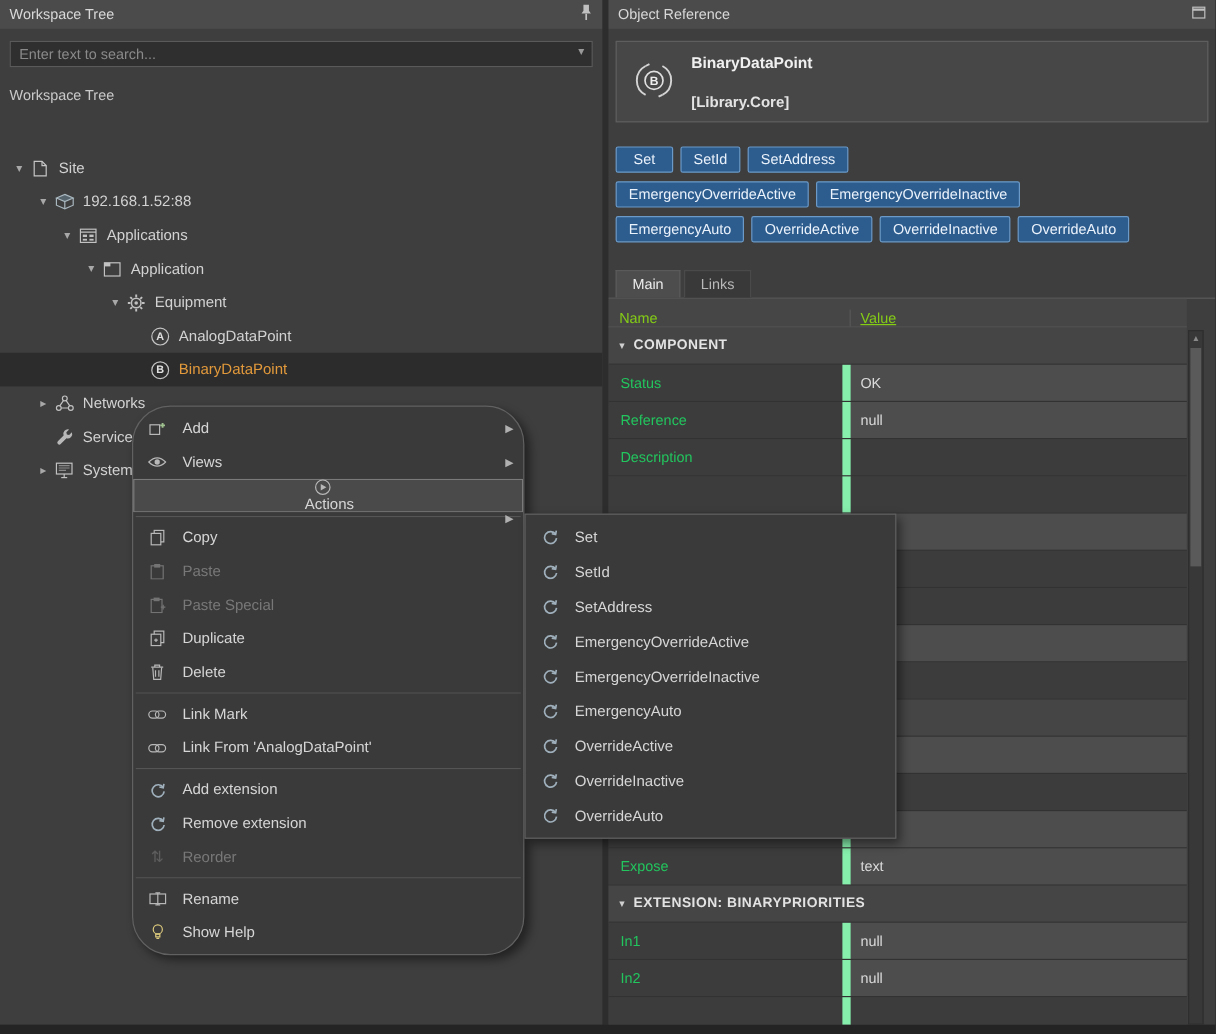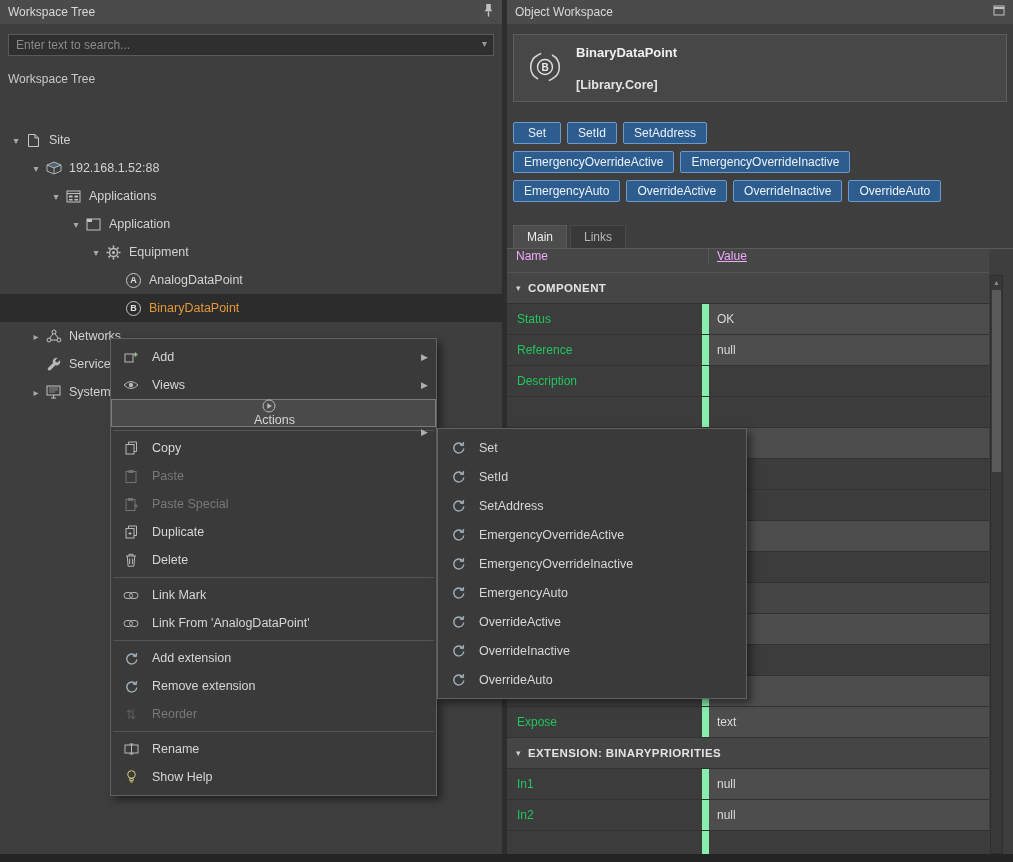--- a/index.html
+++ b/index.html
@@ -26,21 +26,21 @@
   .tree-row.selected{background:#2c2c2c;}
   .tree-row.selected .lbl{color:#e2993b;}
   .exp{width:16px;font-size:10px;color:#a8a8a8;text-align:center;flex:none;}
   .ticon{width:19px;margin-right:6px;display:inline-flex;justify-content:center;align-items:center;flex:none;}
   .pt{width:15px;height:15px;border:1px solid #c4c4c4;border-radius:50%;font-size:9px;font-weight:bold;
       color:#e0e0e0;display:inline-flex;align-items:center;justify-content:center;}
   .gi{font-size:13px;color:#888888;}
 
   .menu{position:absolute;background:#3a3a3a;border:1px solid #616161;box-shadow:4px 4px 8px rgba(0,0,0,.45);
         padding:4px 0;z-index:20;}
-  #context-menu{left:110px;top:338px;width:327px;}
+  #context-menu{left:110px;top:338px;width:327px;border-radius:32px;}
   #actions-submenu{left:437px;top:428px;width:310px;z-index:21;}
   .menu-item{height:28px;display:flex;align-items:center;padding:0 8px 0 10px;color:#d6d6d6;font-size:12.5px;cursor:default;}
   #actions-submenu .menu-item{height:29px;}
   .mi-icon{width:20px;margin-right:11px;display:inline-flex;justify-content:center;align-items:center;flex:none;}
   .menu-item .arrow{margin-left:auto;font-size:9px;color:#b0b0b0;}
   .menu-item.disabled{color:#787878;}
   .menu-item.disabled .mi-icon{opacity:.45;}
   .menu-item.highlight{background:#4a4a4a;box-shadow:inset 0 0 0 1px #7a7a7a;flex-direction:column;}
   .menu-sep{height:1px;background:#2c2c2c;border-bottom:1px solid #555555;margin:3px 2px;}
 
@@ -53,21 +53,21 @@
   .btn-row{display:flex;gap:6px;margin-bottom:7px;}
   .btn{height:22px;min-width:48px;background:#2d5c8e;border:1px solid #6b9ac8;border-radius:2px;
        color:#eaf2fb;font-size:12px;padding:0 10px;font-family:inherit;cursor:pointer;}
 
   .tabs{display:flex;gap:3px;padding-left:6px;margin-top:23px;border-bottom:1px solid #5a5a5a;align-items:flex-end;}
   .tab{height:23px;padding:4px 13px 0;font-size:12px;color:#b9b9b9;background:#393939;
        border:1px solid #4a4a4a;border-bottom:none;cursor:pointer;}
   .tab.active{background:#4d4d4d;color:#ececec;border-color:#5a5a5a;}
 
   .grid{margin-right:24px;}
-  .grid-hd{display:flex;height:24px;background:#464646;border-bottom:1px solid #555555;align-items:flex-start;color:#f0abfc;}
+  .grid-hd{display:flex;height:24px;background:#464646;border-bottom:1px solid #555555;align-items:flex-end;color:#84cc16;}
   .grid-hd .c1{width:202px;padding-left:9px;border-right:1px solid #585858;display:flex;align-items:center;}
   .grid-hd .c2{flex:1;padding-left:8px;display:flex;align-items:center;text-decoration:underline;}
   .grow{display:flex;height:31px;border-bottom:1px solid #323232;font-size:12px;}
   .grow .name{width:202px;padding-left:10px;display:flex;align-items:center;background:#3c3c3c;
               border-right:7px solid #86efac;color:#22c55e;}
   .grow .val{flex:1;padding-left:8px;display:flex;align-items:center;background:#3c3c3c;color:#dadada;}
   .grow .val.filled{background:#4d4d4d;}
   .grow.full .name{background:#4d4d4d;}
   .grow.section{background:#454545;align-items:center;padding-left:9px;color:#e3e3e3;
                 font-weight:bold;font-size:11.5px;letter-spacing:.4px;gap:7px;}
@@ -206,21 +206,21 @@
               <path d="M5 13 h5 M7.5 10 v3" stroke="#c2c2c2"></path>
             </svg>
           </span>
           <span class="lbl">System</span>
         </div>
       </div>
   </div>
 
   <div class="panel right">
     <div class="panel-hd">
-      <span>Object Workspace</span>
+      <span>Object Reference</span>
       <span class="sp">
         <span><svg width="12" height="11" viewBox="0 0 12 11">
               <rect x="1" y="1" width="10" height="9" fill="none" stroke="#c0c0c0"></rect>
               <path d="M1 3 h10" stroke="#c0c0c0" stroke-width="2"></path>
             </svg></span>
       </span>
     </div>
 
     <div class="obj-card">
       <span>

